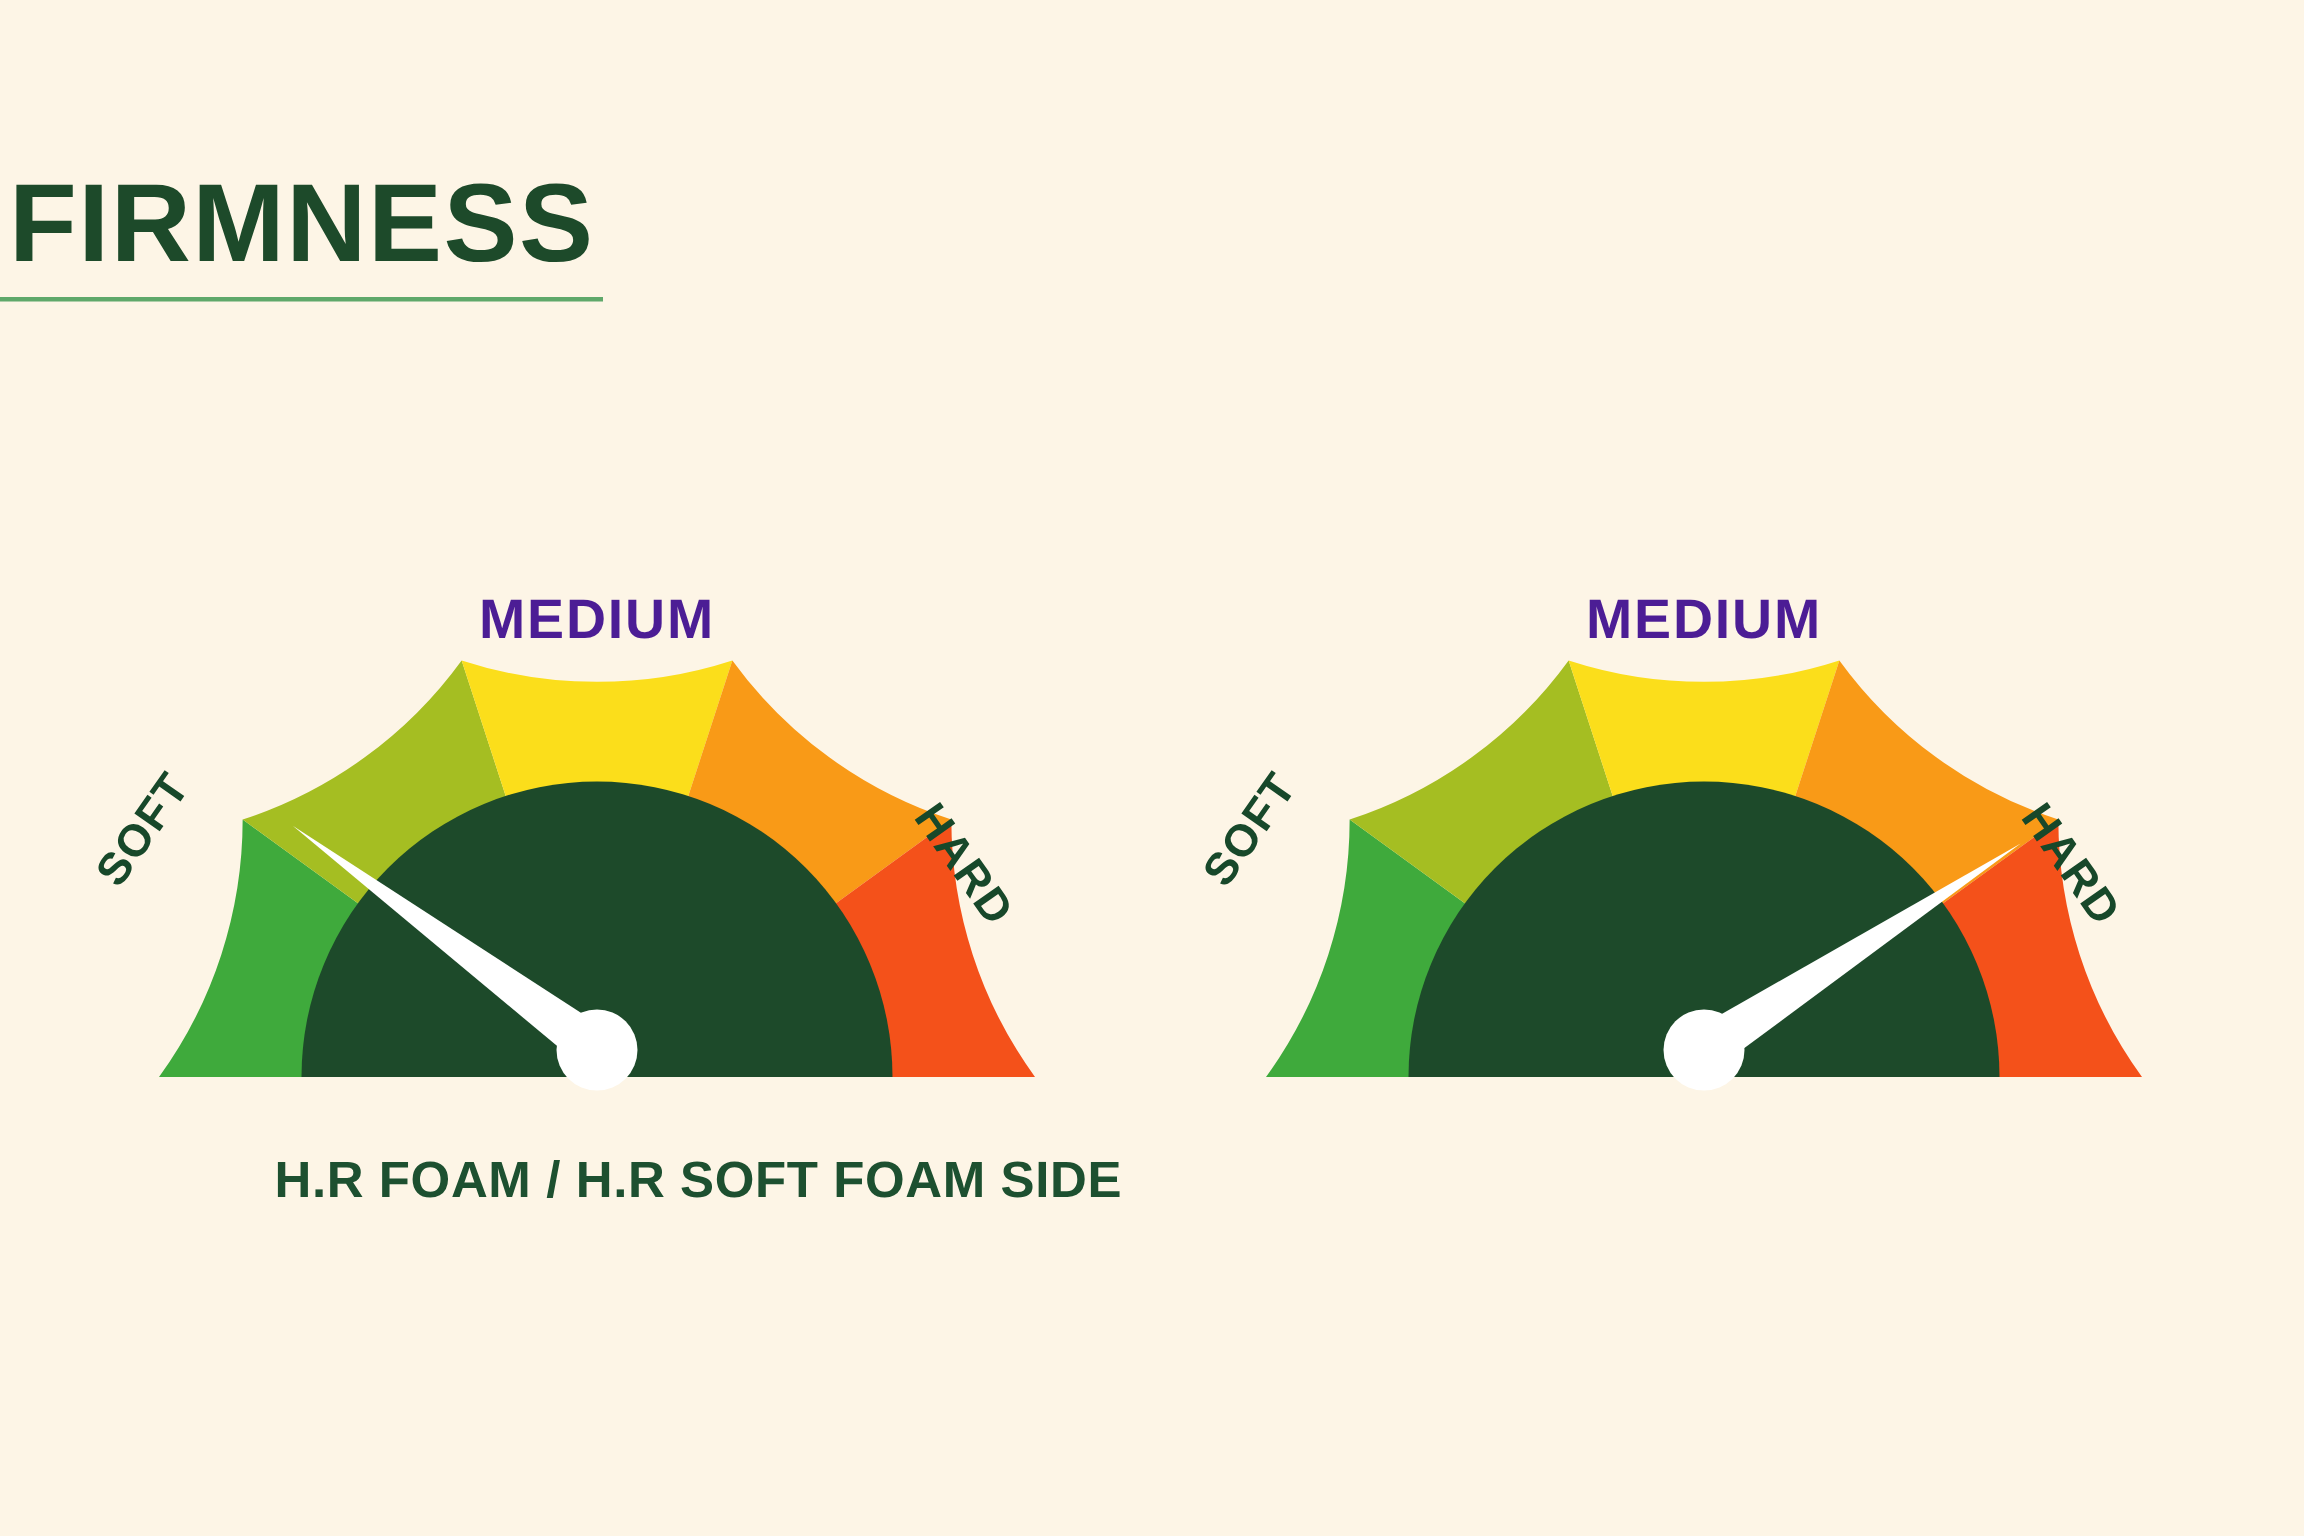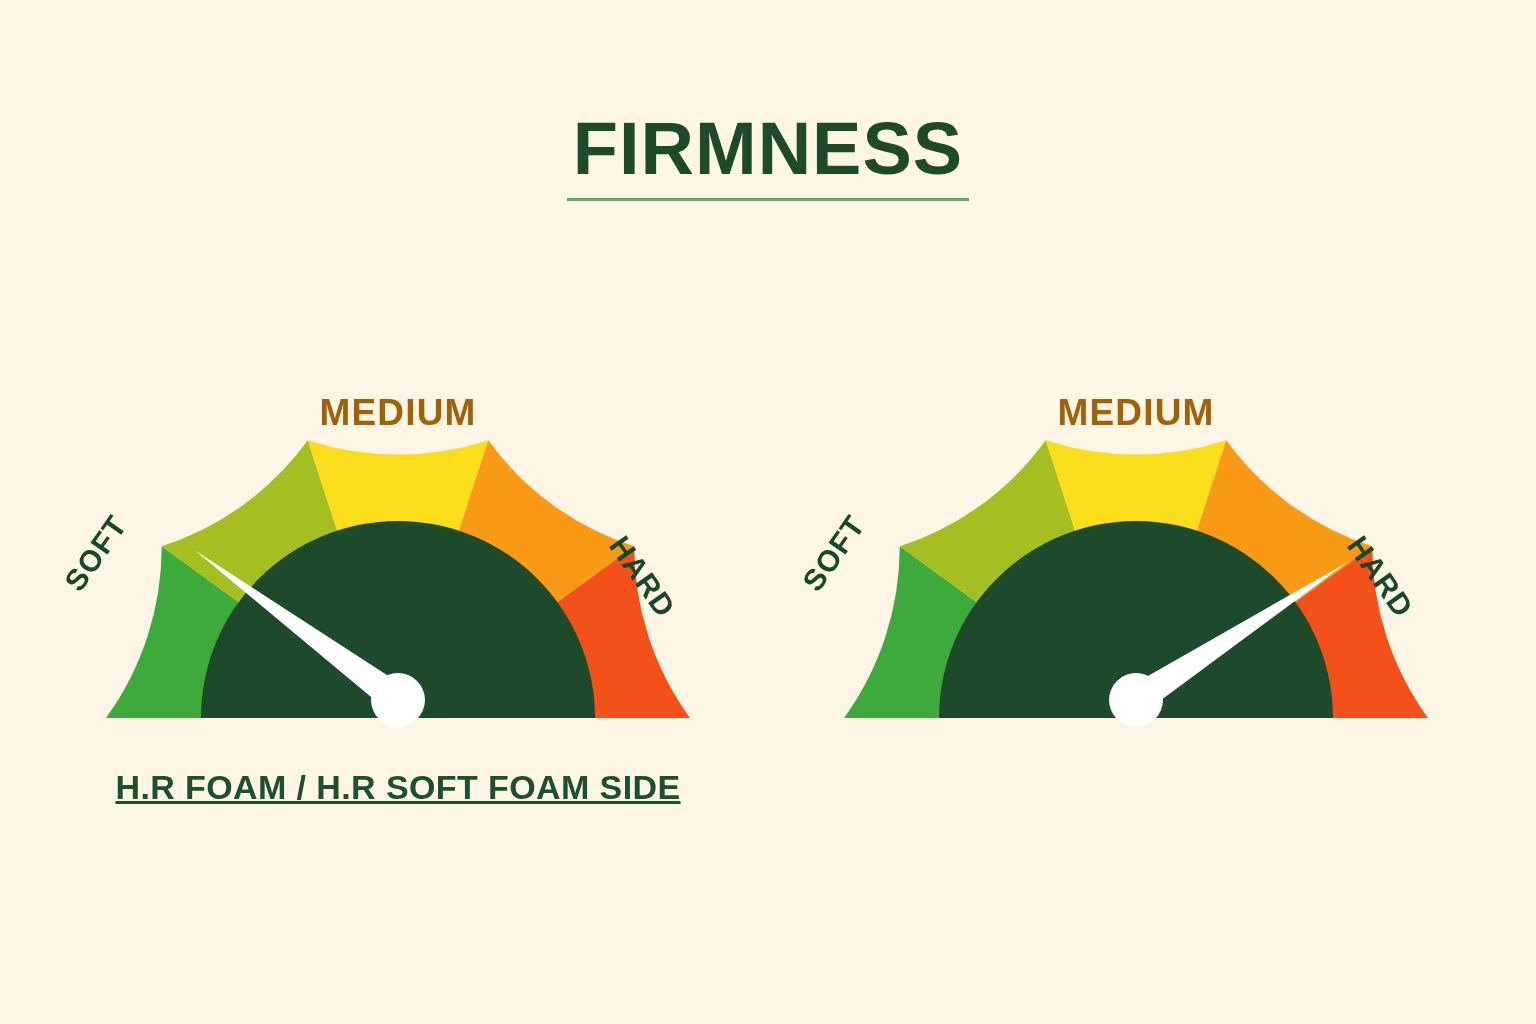--- a/index.html
+++ b/index.html
@@ -18,21 +18,21 @@
     position: absolute;
     left: 0; top: 0;
     width: 1536px;
     height: 1024px;
   }
   .title-wrap {
     position: absolute;
     left: 0;
     top: 112px;
     width: 1536px;
-    text-align: center;
+    text-align: left;
   }
   .title {
     display: inline-block;
     font-size: 74px;
     font-weight: 700;
     letter-spacing: 1px;
     color: #1d4a2a;
     line-height: 1.0;
     padding: 0 6px 12px 6px;
     border-bottom: 3px solid #5fa86a;
@@ -56,21 +56,21 @@
   }
   .medium-label {
     position: absolute;
     left: 0;
     top: 2px;
     width: 700px;
     text-align: center;
     font-size: 37px;
     font-weight: 700;
     letter-spacing: 1.2px;
-    color: #a16207;
+    color: #4c1d95;
   }
   .side-label {
     position: absolute;
     font-size: 30px;
     font-weight: 700;
     letter-spacing: 1px;
     color: #17482a;
     white-space: nowrap;
   }
   .soft-label {
@@ -83,27 +83,26 @@
     left: 582px;
     top: 140px;
     transform: rotate(55deg);
     transform-origin: left top;
   }
   .caption {
     position: absolute;
     left: 0;
     top: 378px;
     width: 700px;
-    text-align: center;
+    text-align: right;
     font-size: 34px;
     font-weight: 700;
     letter-spacing: 0.4px;
     color: #1d5030;
     white-space: nowrap;
-    text-decoration: underline;
   }
 </style>
 </head>
 <body>
 
 <div id="stage">
 
   <div class="title-wrap">
     <div class="title">FIRMNESS</div>
   </div>

